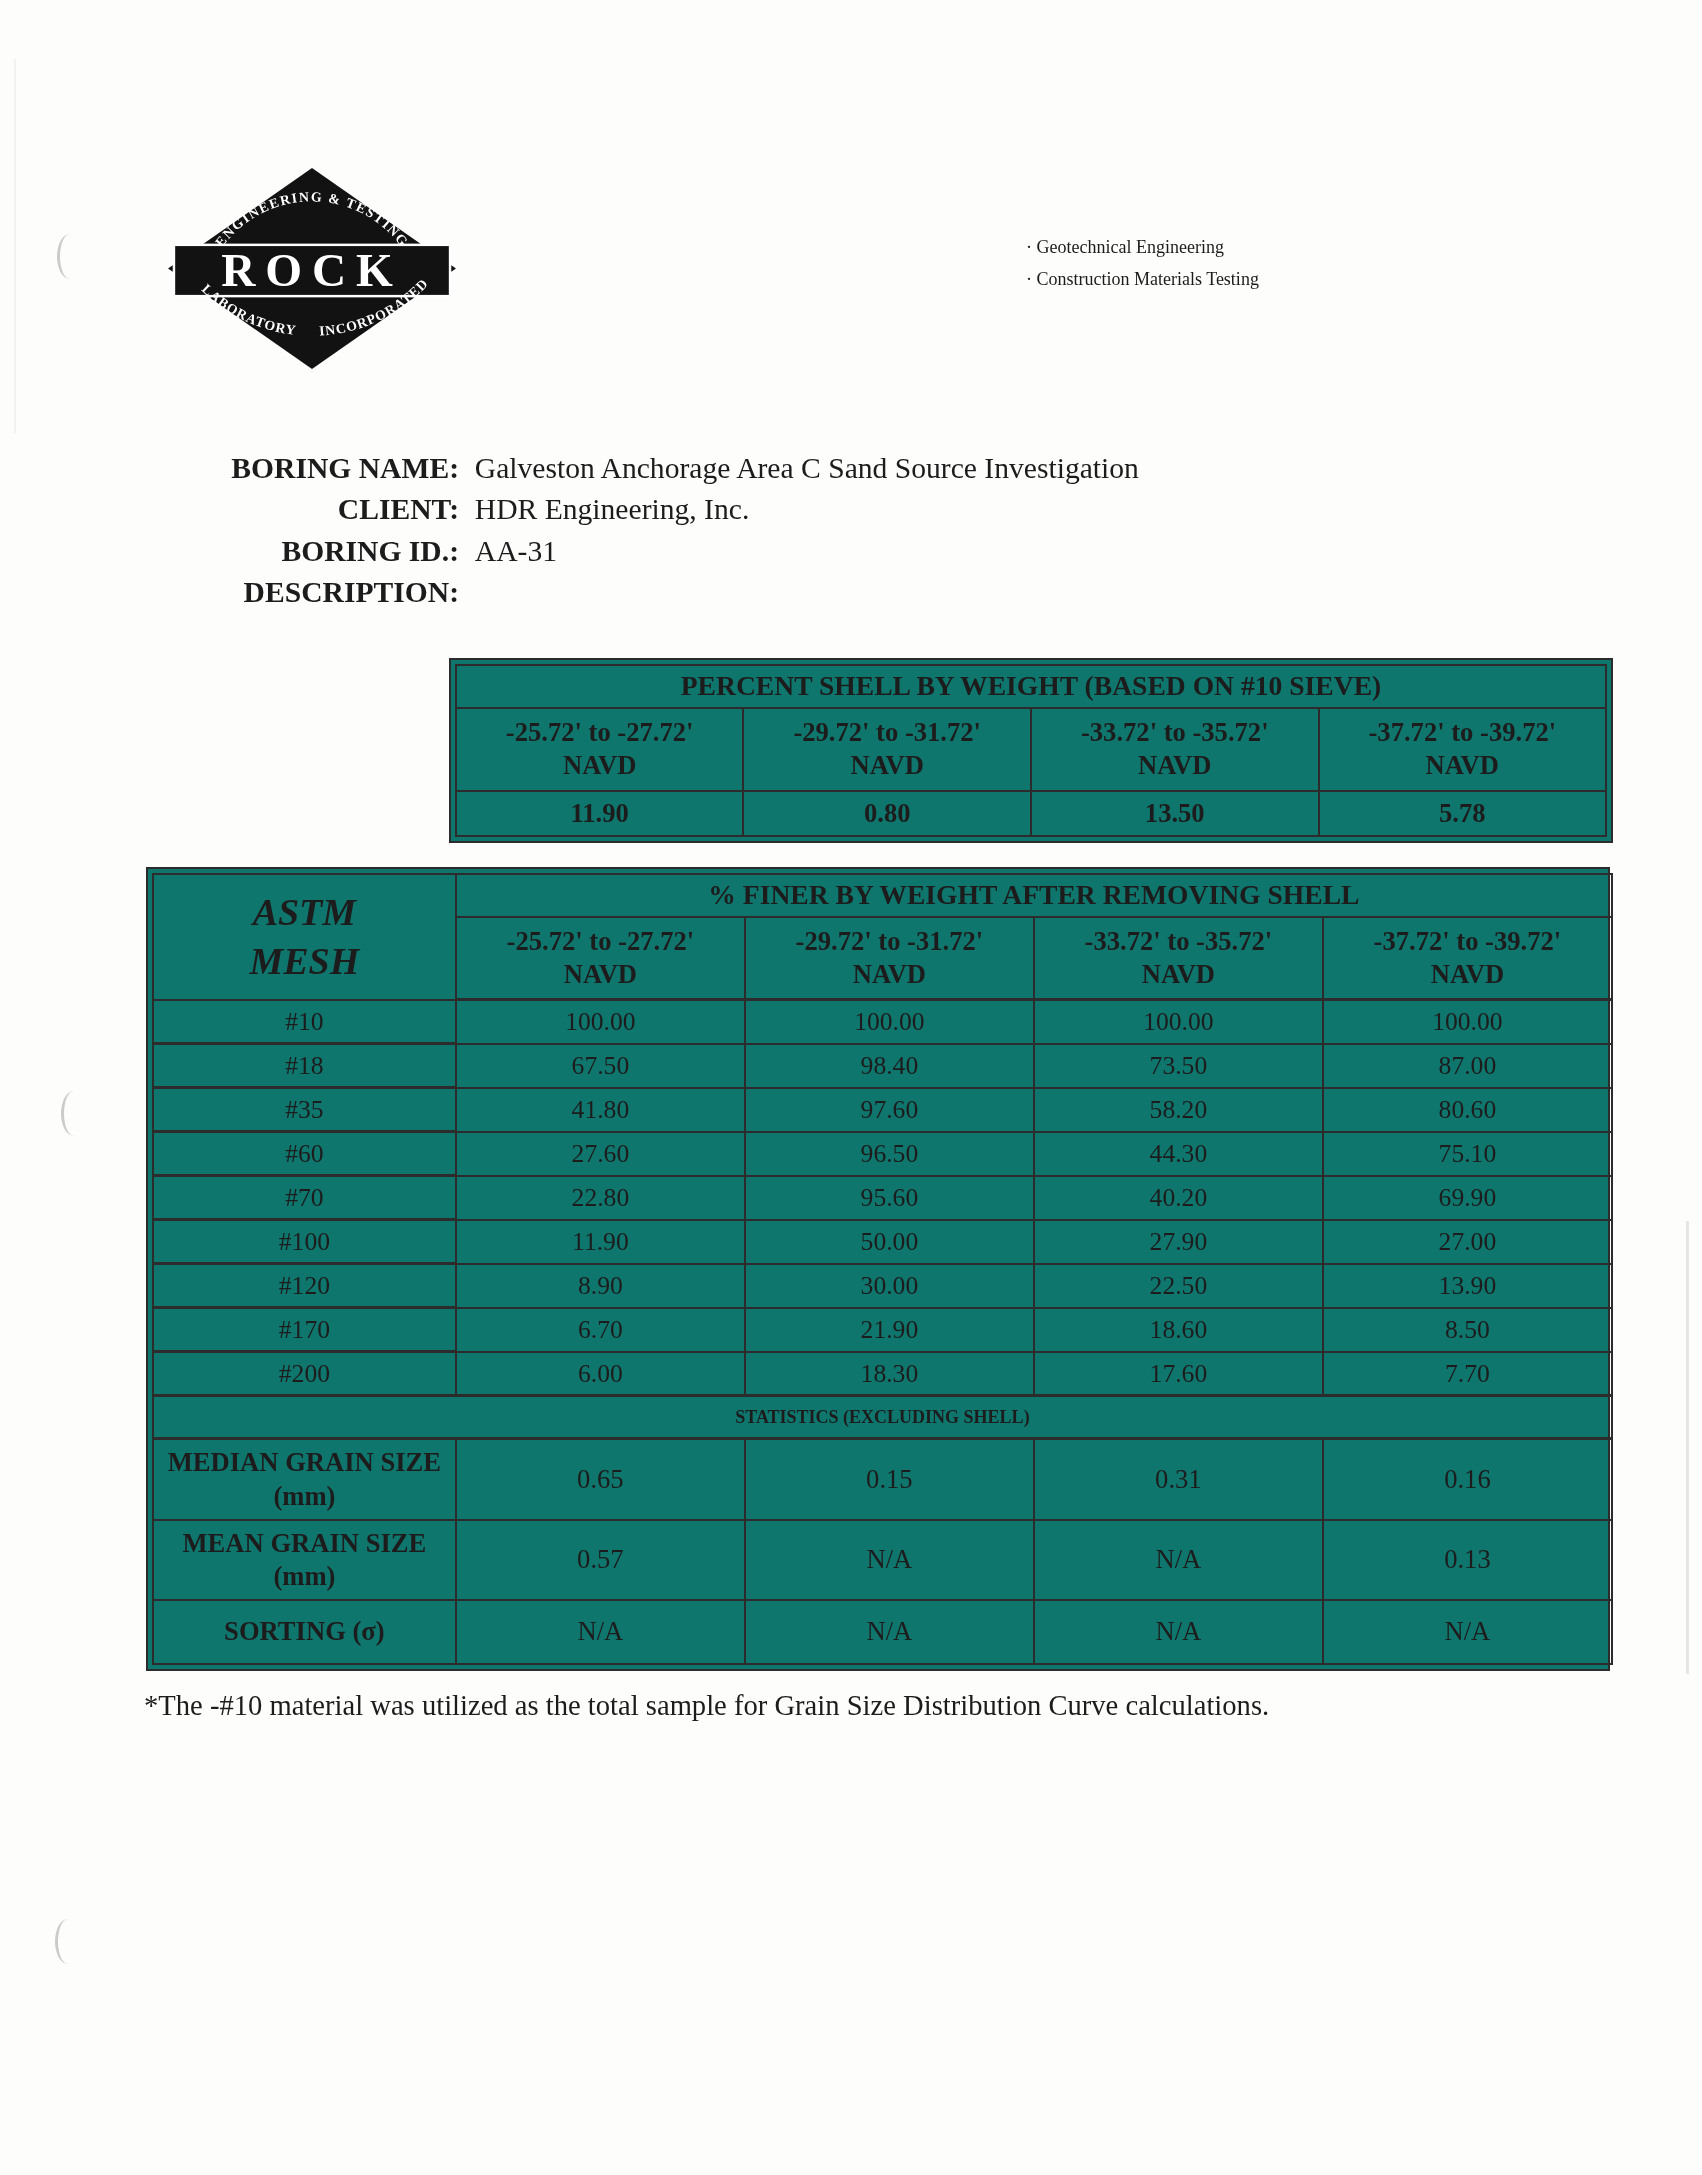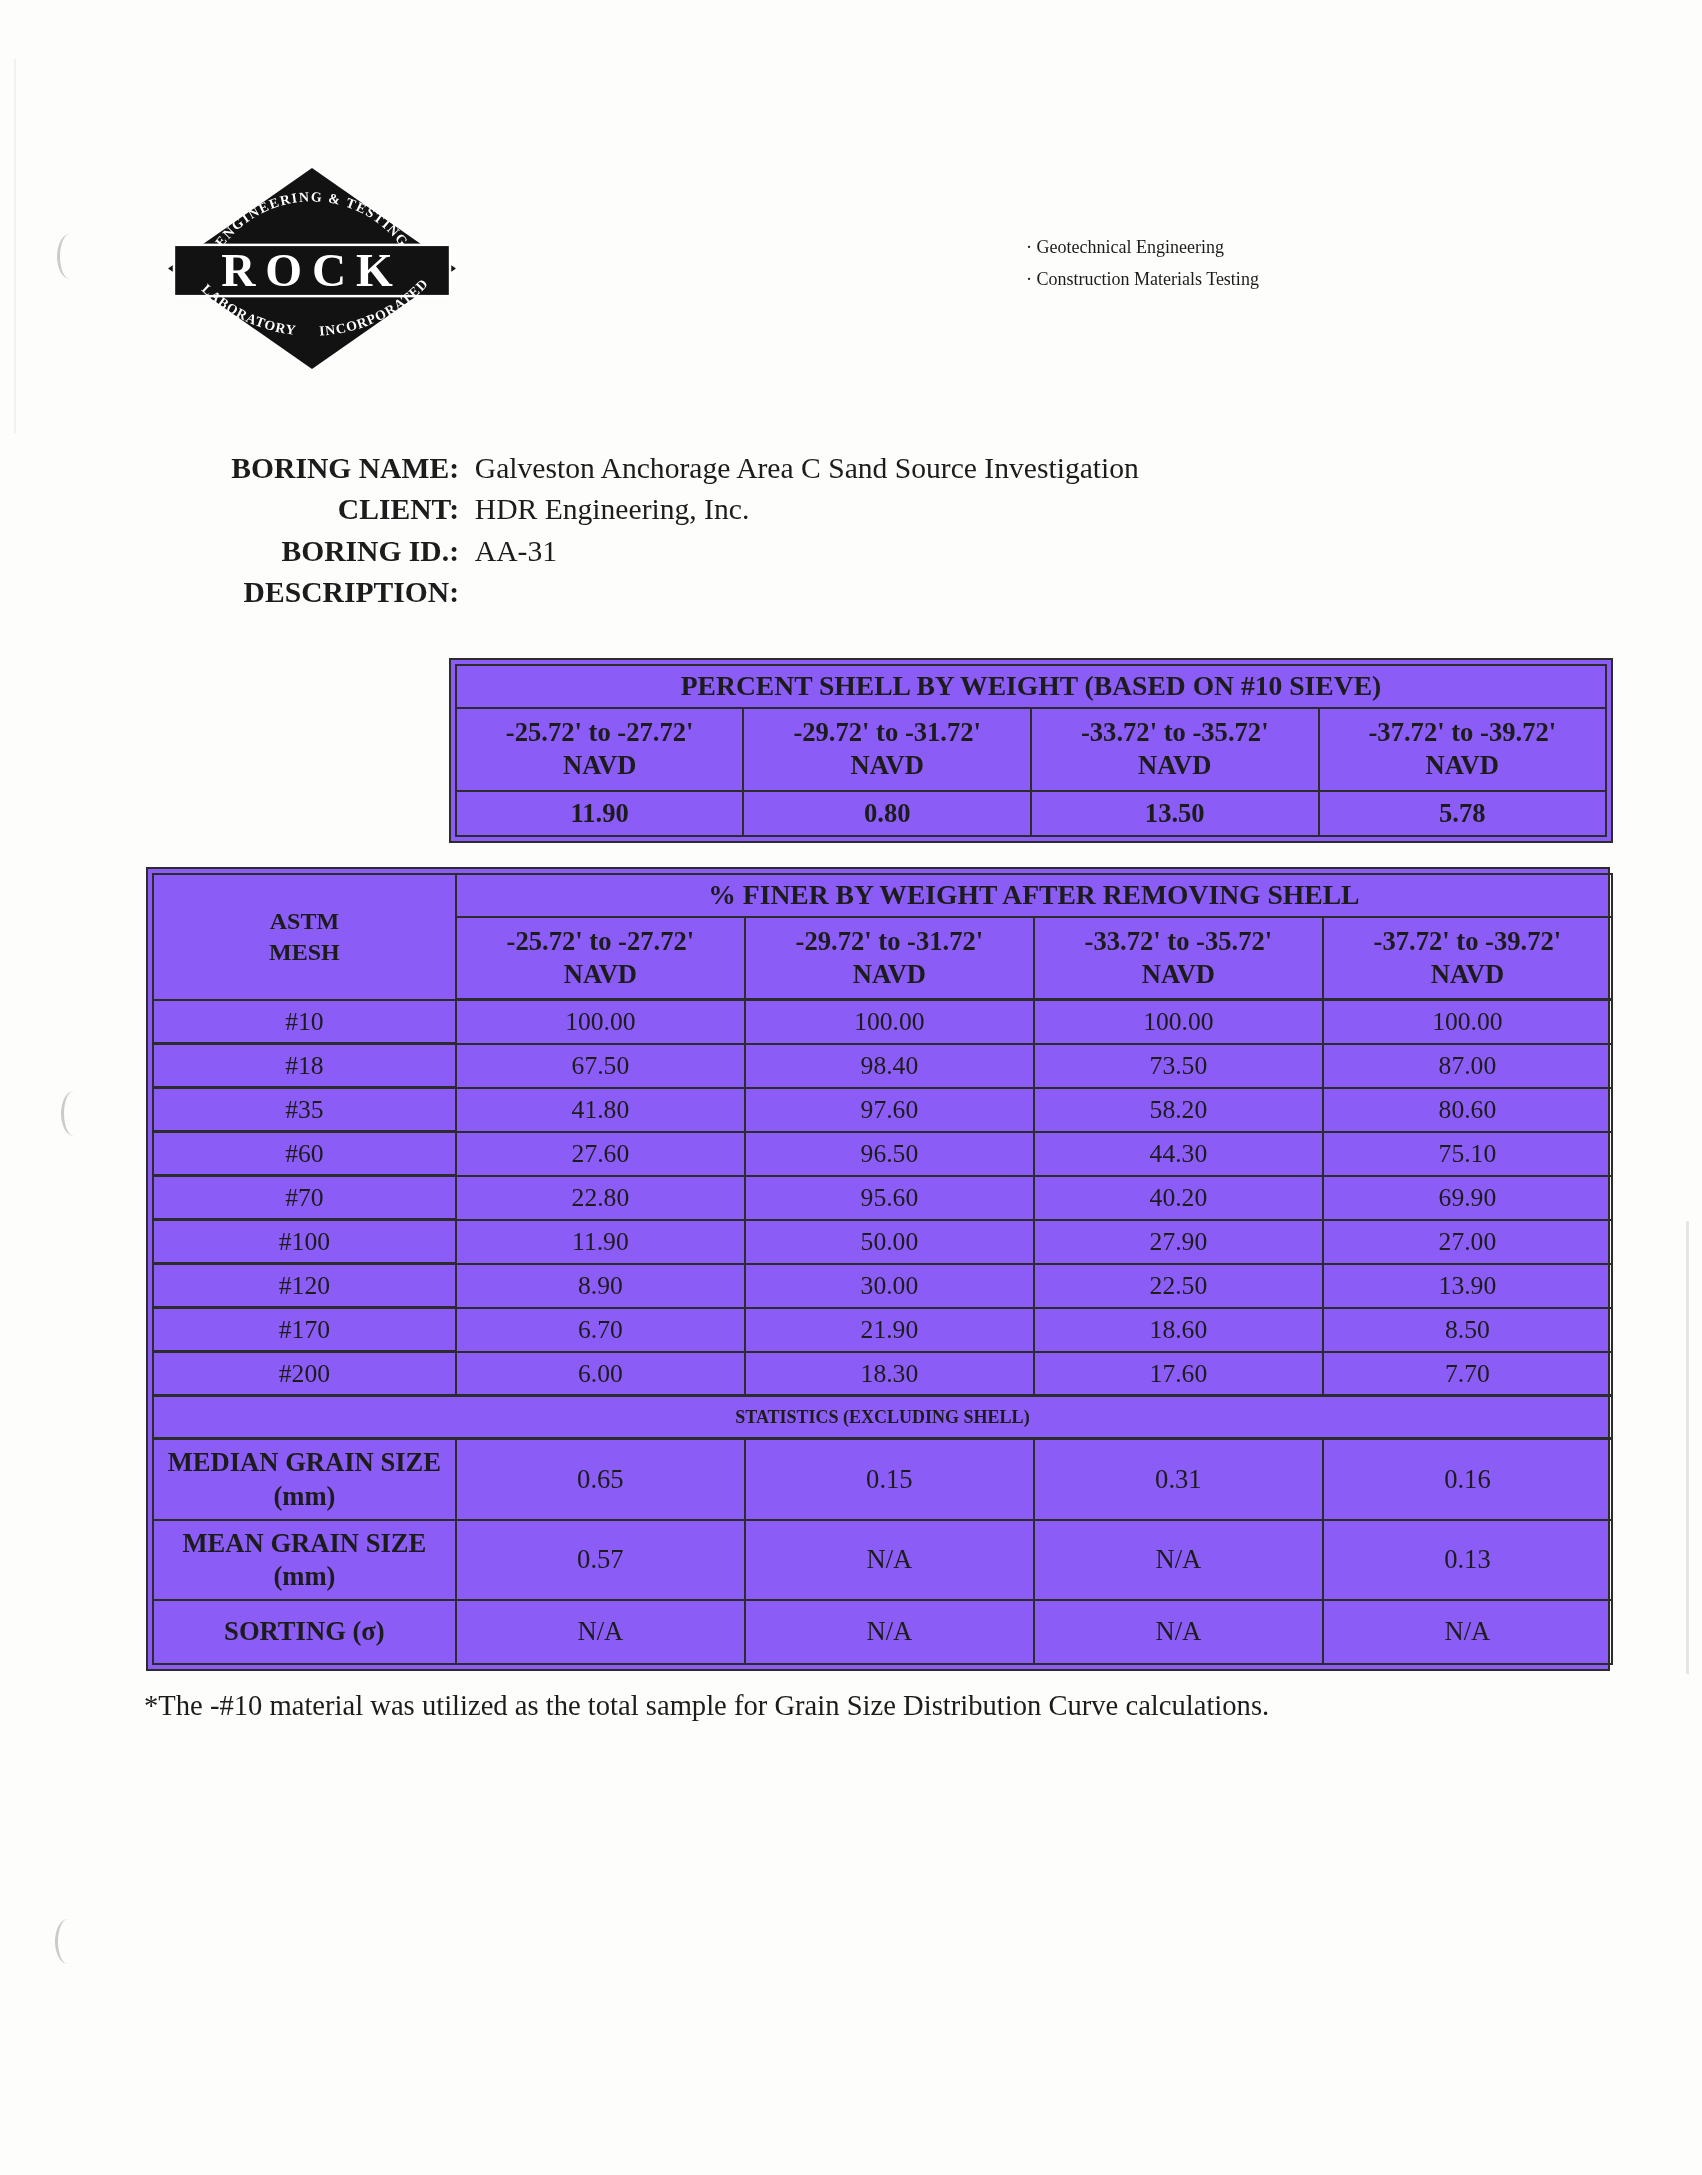--- a/index.html
+++ b/index.html
@@ -23,35 +23,35 @@
   
   .services { position:absolute; left:1026px; top:217px; font-size:18px; font-weight:400; line-height:1.75;margin-top:15px; }
   .services .svc-line { white-space:nowrap; }
 
   
   .project { position:absolute; left:146px; top:451px; display:grid; grid-template-columns:313px auto; column-gap:15.8px; row-gap:5.9px; font-size:29.6px; line-height:1.2; }
   .project .plabel { font-weight:700; text-align:right; white-space:nowrap; }
   .project .pvalue { text-align:left; white-space:nowrap; }
 
   
-  .tbl-frame { position:absolute; border:2px solid #2c2c2c; padding:3.9px; background:#8b5cf6; }
+  .tbl-frame { position:absolute; border:2px solid #2c2c2c; padding:3.9px; background:#0f766e; }
   table { border-collapse:collapse; width:100%; table-layout:fixed; }
   td { border:2px solid #2c2c2c; text-align:center; vertical-align:middle; padding:2px 5.9px; font-size:26.6px; }
 
   .tbl-title { font-weight:700; font-size:27.6px; height:43px; }
   .depth-range, .depth-datum { font-weight:700; font-size:26.6px; display:block; line-height:1.25; }
   .hdr-cell { height:83px; }
 
   
   .shell-frame { left:449px; top:658px; width:1164px; }
   .shell-val { font-weight:700; height:45px; }
 
   
   .sieve-frame { left:146px; top:867px; width:1464px; }
-  .mesh-hdr { font-weight:700; font-size:24px; line-height:1.3; }
+  .mesh-hdr { font-weight:700; font-size:38px; line-height:1.3;font-style:italic; }
   .sieve-row td { height:44px; font-size:25.6px; }
   .sieve-row td:first-child { border-bottom-width:3px; }
   .hdr-sep td { border-bottom-width:3px; }
   .stats-title td { font-weight:700; font-size:18px; height:43px; border-top-width:3px; border-bottom-width:3px; }
   .stat-label { font-weight:700; font-size:26.6px; line-height:1.25; padding:5.9px 9.9px; }
   .stat-row td { height:64px; }
 
   
   .footnote { position:absolute; left:144px; top:1690px; font-size:28.6px; }
 </style>

